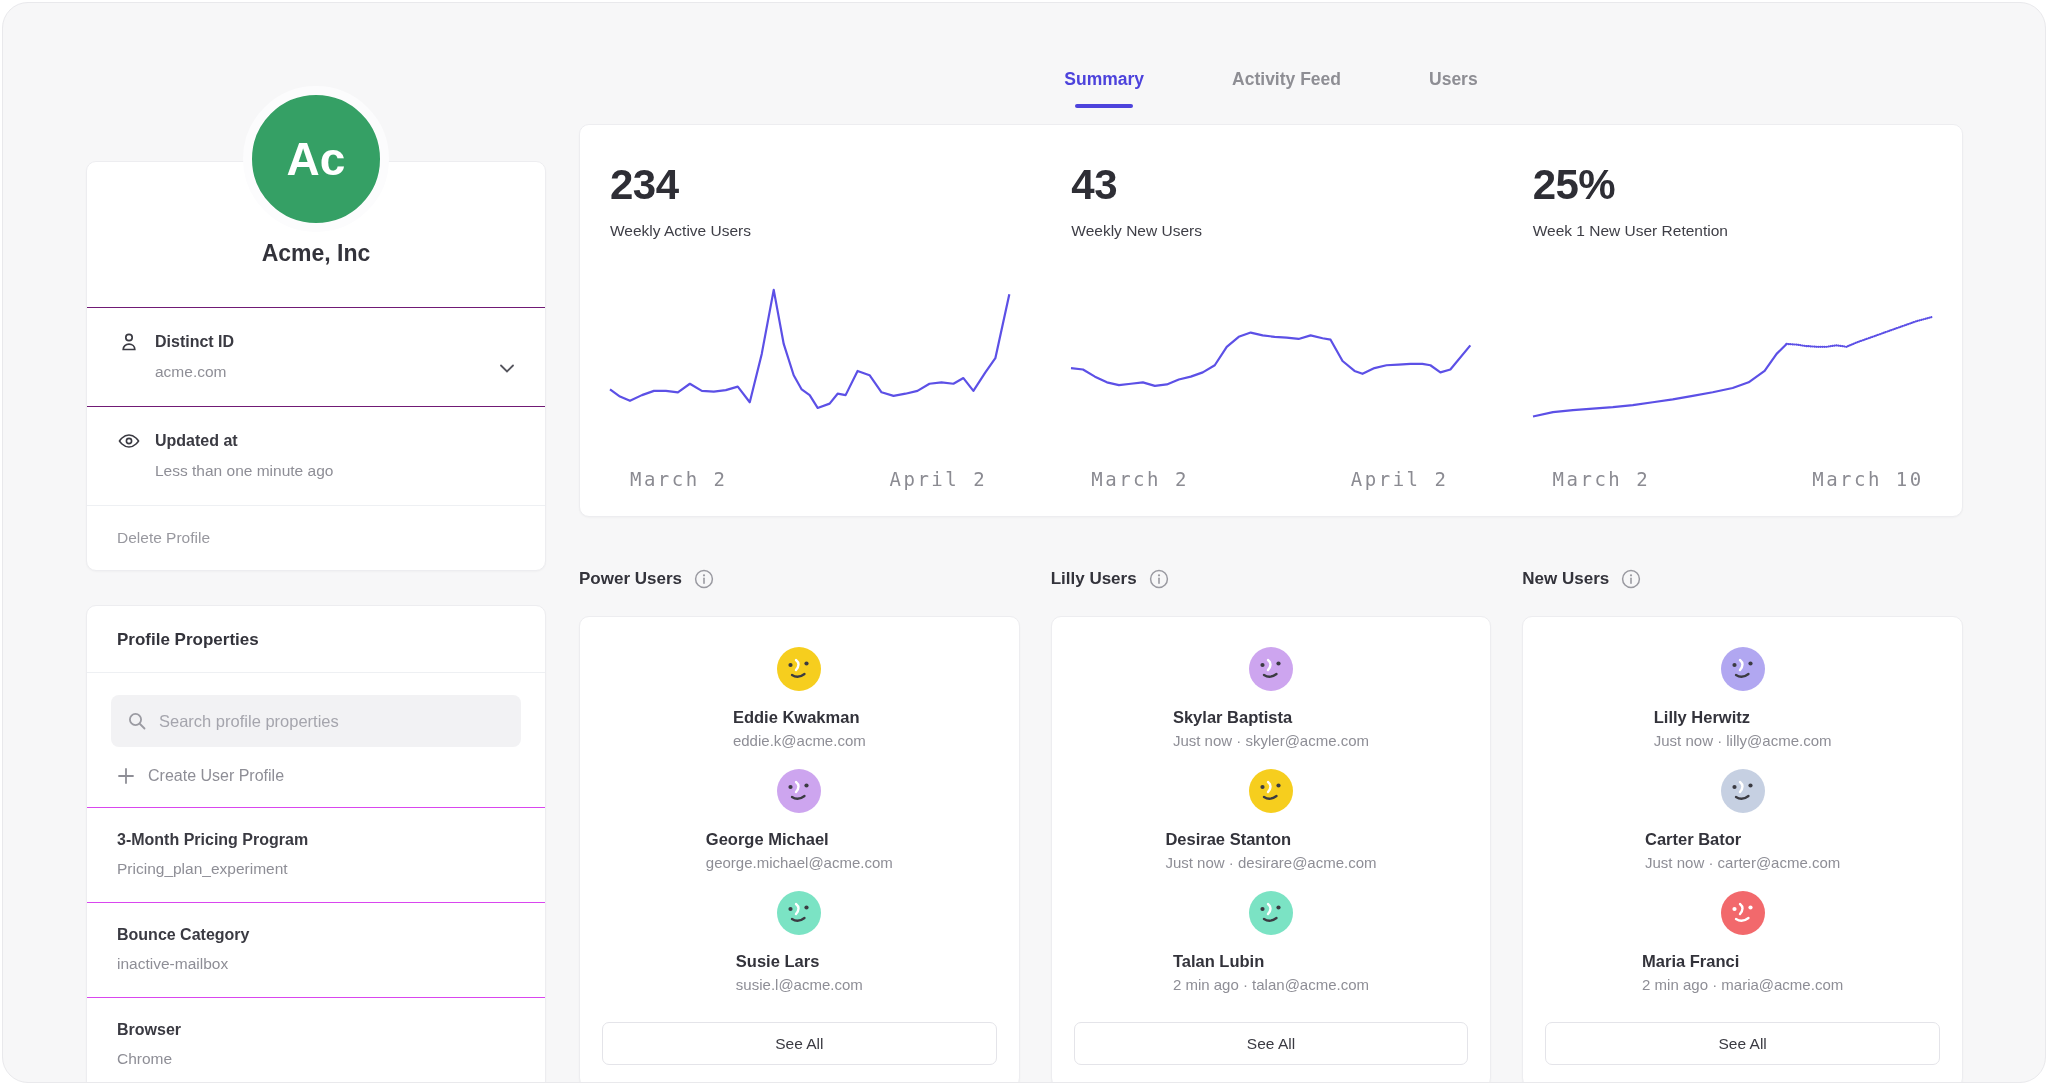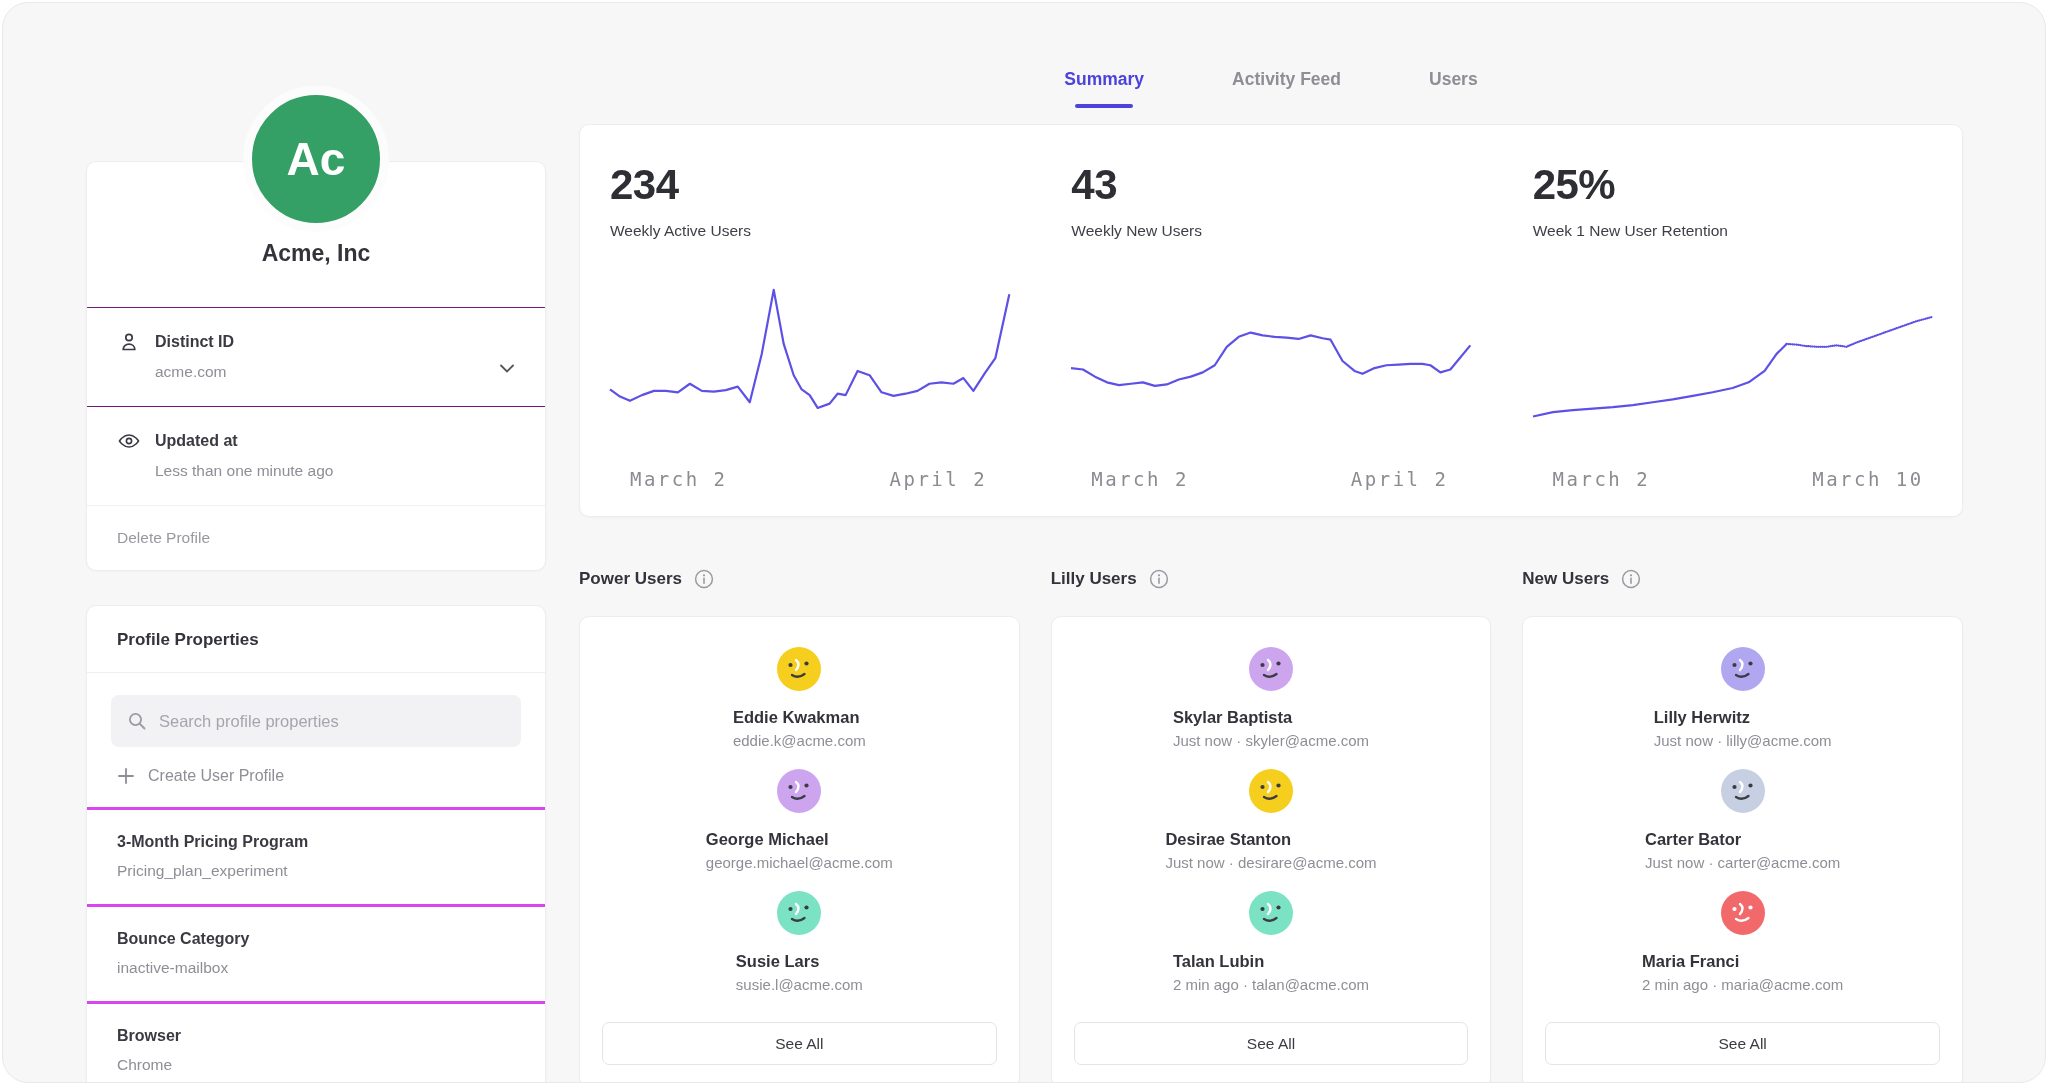--- a/index.html
+++ b/index.html
@@ -25,21 +25,21 @@
 
   .props-card{ margin-top:34px; }
   .props-title{ padding:24px 30px 22px; font-size:17px; font-weight:700; color:#33333b; }
   .search-wrap{ border-top:1px solid #eef0f3; padding:22px 24px 8px; }
   .search-box{ background:#f2f2f4; border-radius:8px; height:52px; display:flex; align-items:center; padding:0 15px; gap:11px; }
   .search-box input{ border:none; background:transparent; outline:none; width:100%;
     font-size:16.5px; color:#3a3a42; font-family:inherit; }
   .search-box input::placeholder{ color:#a5a5ad; }
   .create-row{ padding:12px 30px 22px; display:flex; align-items:center; gap:13px;
     color:#8e8e96; font-size:16px; cursor:pointer; }
-  .prop-row{ border-top:3px solid #d946ef; padding:23px 30px 24px; cursor:pointer; }
+  .prop-row{ border-top:1px solid #d946ef; padding:23px 30px 24px; cursor:pointer; }
   .prop-name{ font-size:16px; font-weight:700; color:#3a3a42; }
   .prop-value{ margin-top:11px; font-size:15.5px; color:#8e8e96; }
 
   
   .main{ flex:1; margin-left:33px; margin-right:82px; }
   .tabs{ margin-top:60px; display:flex; justify-content:center; gap:80px; }
   .tab{ font-size:17.5px; font-weight:600; color:#8e8e94; padding:6px 4px 18px; position:relative; cursor:pointer; }
   .tab.active{ color:#4d43dc; }
   .tab .underline{ display:none; }
   .tab.active .underline{ display:block; position:absolute; bottom:0; left:50%;

